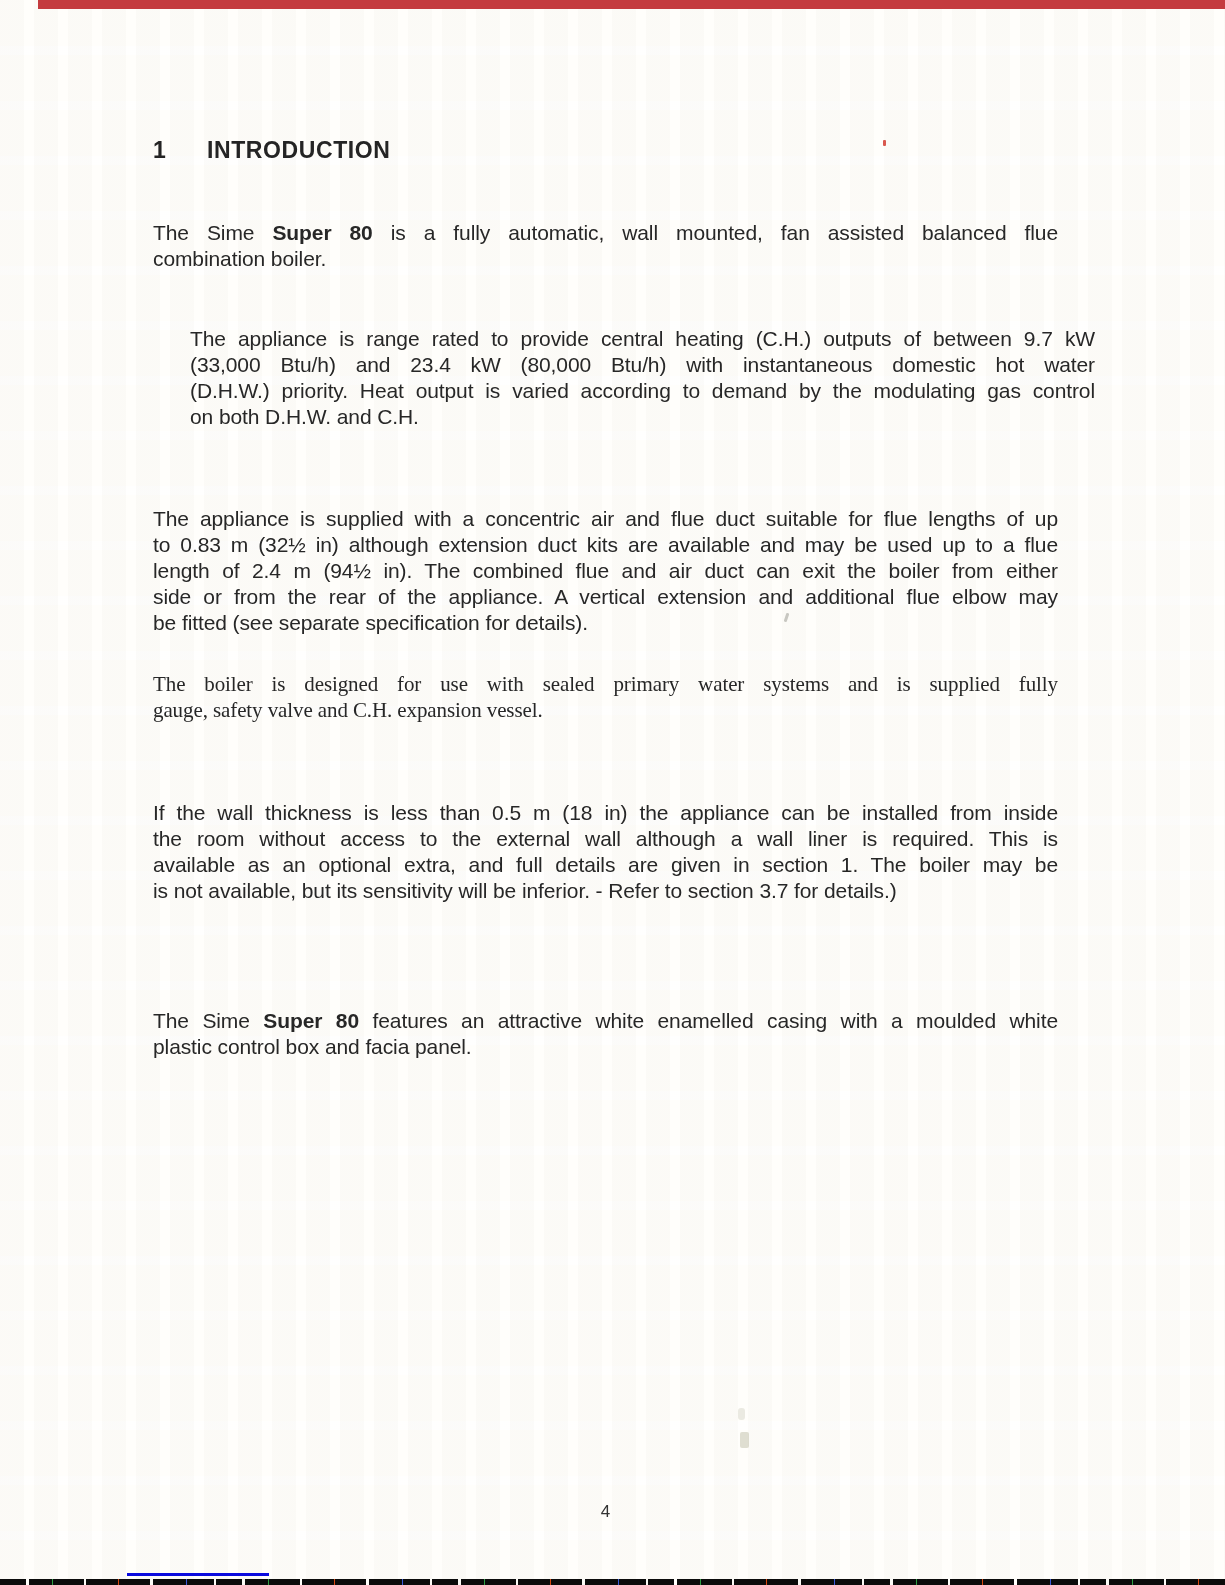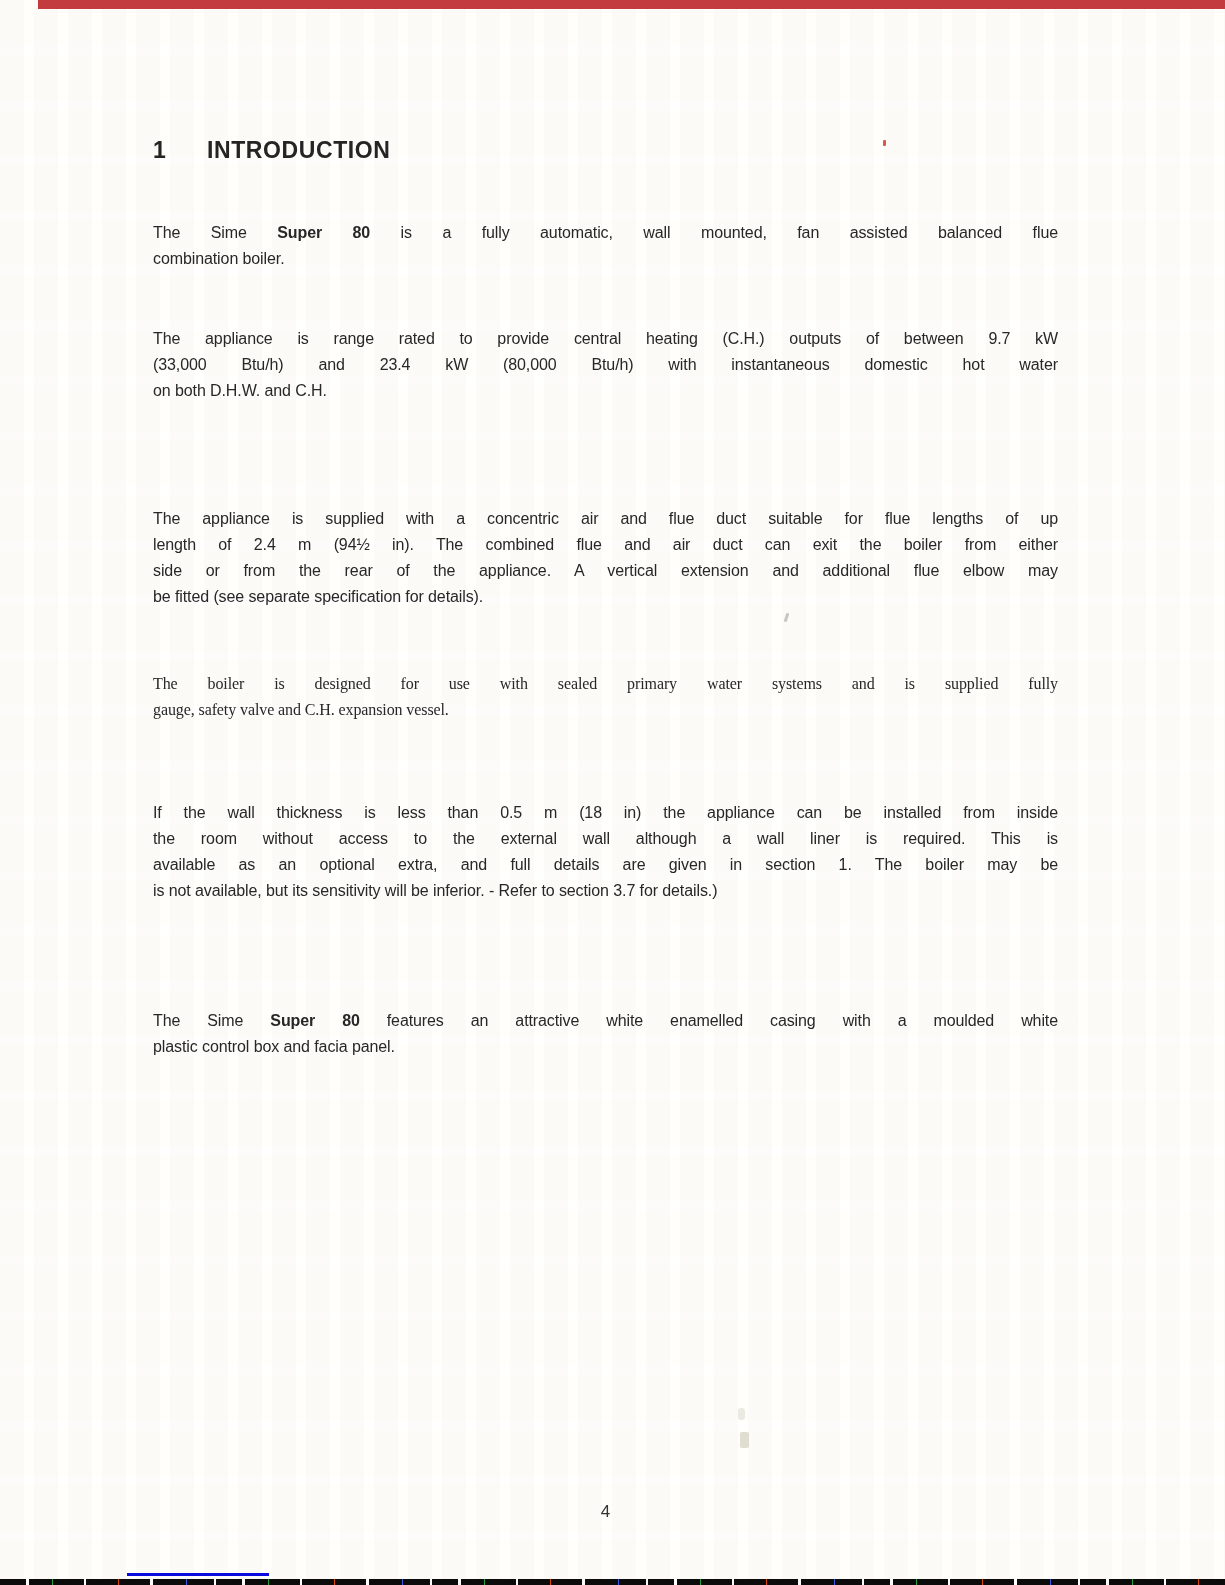--- a/index.html
+++ b/index.html
@@ -18,26 +18,26 @@
     position:absolute;left:38px;top:0;width:1187px;height:9px;
   }
   .heading{
     position:absolute;left:153px;top:137px;
     font-size:23px;font-weight:700;letter-spacing:0.6px;color:#242424;
     white-space:nowrap;
   }
   .heading .num{display:inline-block;width:54px;}
   #paragraphs .para{
     position:absolute;left:153px;width:905px;
-    font-size:16px;line-height:26px;letter-spacing:-0.1px;color:#272727;
+    font-size:21px;line-height:26px;letter-spacing:-0.1px;color:#272727;
   }
   #paragraphs .para .ln{text-align:justify;text-align-last:justify;}
   #paragraphs .para .ln.last{text-align-last:left;}
   #paragraphs .para:nth-child(1){top:220px;}
-  #paragraphs .para:nth-child(2){top:326px;}
+  #paragraphs .para:nth-child(2){top:326px;margin-left:37px;}
   #paragraphs .para:nth-child(3){top:506px;}
   #paragraphs .para:nth-child(4){top:671px;font-family:Liberation Serif, serif;}
   #paragraphs .para:nth-child(5){top:800px;}
   #paragraphs .para:nth-child(6){top:1008px;}
   .page-number{
     position:absolute;left:0;right:14px;top:1502px;
     text-align:center;font-size:17px;color:#333;
   }
   .footer-underline{
     position:absolute;left:127px;top:1573px;width:142px;height:3px;
@@ -83,24 +83,26 @@
   </div>
 
   <div id="paragraphs">
       <div class="para">
         <div class="ln">The Sime <b>Super 80</b> is a fully automatic, wall mounted, fan assisted balanced flue</div>
         <div class="ln last">combination boiler.</div>
       </div>
       <div class="para">
         <div class="ln">The appliance is range rated to provide central heating (C.H.) outputs of between 9.7 kW</div>
         <div class="ln">(33,000 Btu/h) and 23.4 kW (80,000 Btu/h) with instantaneous domestic hot water</div>
+        <div class="ln">(D.H.W.) priority. Heat output is varied according to demand by the modulating gas control</div>
         <div class="ln last">on both D.H.W. and C.H.</div>
       </div>
       <div class="para">
         <div class="ln">The appliance is supplied with a concentric air and flue duct suitable for flue lengths of up</div>
+        <div class="ln">to 0.83 m (32½ in) although extension duct kits are available and may be used up to a flue</div>
         <div class="ln">length of 2.4 m (94½ in). The combined flue and air duct can exit the boiler from either</div>
         <div class="ln">side or from the rear of the appliance. A vertical extension and additional flue elbow may</div>
         <div class="ln last">be fitted (see separate specification for details).</div>
       </div>
       <div class="para">
         <div class="ln">The boiler is designed for use with sealed primary water systems and is supplied fully</div>
         <div class="ln last">gauge, safety valve and C.H. expansion vessel.</div>
       </div>
       <div class="para">
         <div class="ln">If the wall thickness is less than 0.5 m (18 in) the appliance can be installed from inside</div>

